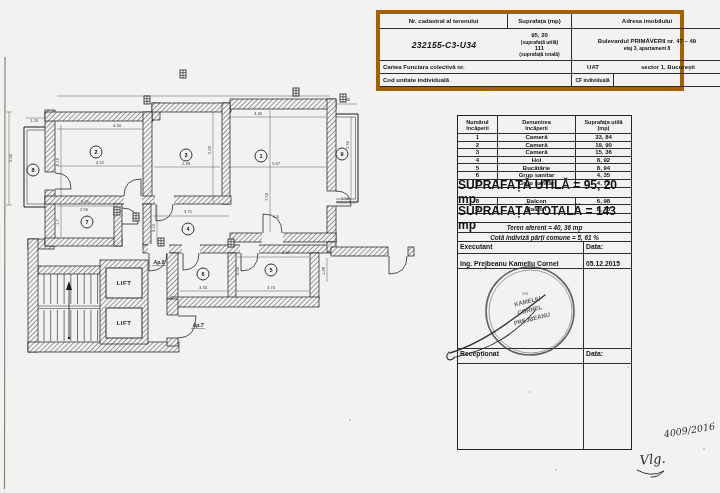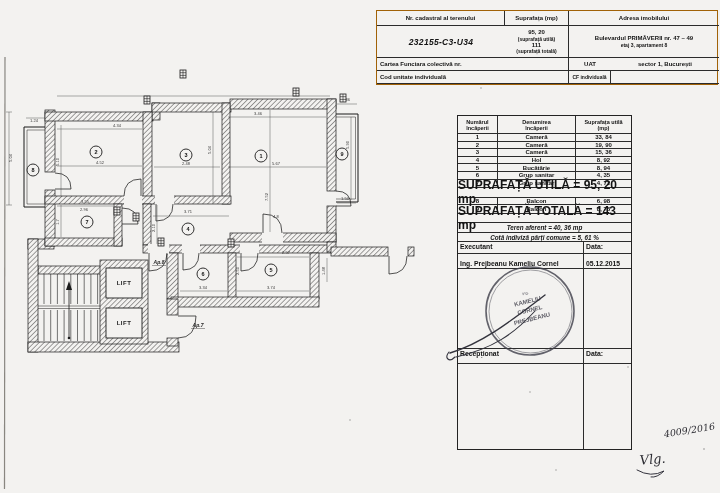--- a/index.html
+++ b/index.html
@@ -2,23 +2,23 @@
 <html><head>
 <meta charset="utf-8">
 <style>
   html,body{margin:0;padding:0}
   body{width:720px;height:493px;position:relative;background:#f3f2f0;overflow:hidden;
        font-family:"Liberation Sans",sans-serif;color:#141414}
   *{box-sizing:border-box}
   svg{font-family:"Liberation Sans",sans-serif}
 
   
-  .hdr{position:absolute;left:376px;top:10px;width:342px;z-index:1;
+  .hdr{position:absolute;left:376px;top:10px;width:308px;z-index:1;
        display:grid;grid-template-columns:128px 64px 42px 108px;
-       grid-template-rows:15px 32px 13px 13px;border:1px solid #a16207}
+       grid-template-rows:15px 32px 13px 13px;border:4px solid #a16207}
   .hdr>div{border-right:1px solid #2b2b2b;border-bottom:1px solid #2b2b2b;
        display:flex;align-items:center;justify-content:center;text-align:center;overflow:hidden}
   .hdr>div:nth-child(4n), .hdr .lastcol{border-right:none}
   .span2{grid-column:span 2}
   .lb{font-size:6px;font-weight:bold;line-height:6.5px}
   .lb5{font-size:5px;font-weight:bold;line-height:6px}
   .big{font-size:8.5px;font-weight:bold;font-style:italic;letter-spacing:.3px}
   .colc{flex-direction:column;line-height:6.5px}
   .tleft{justify-content:flex-start !important;padding-left:3px;text-align:left !important}
 

